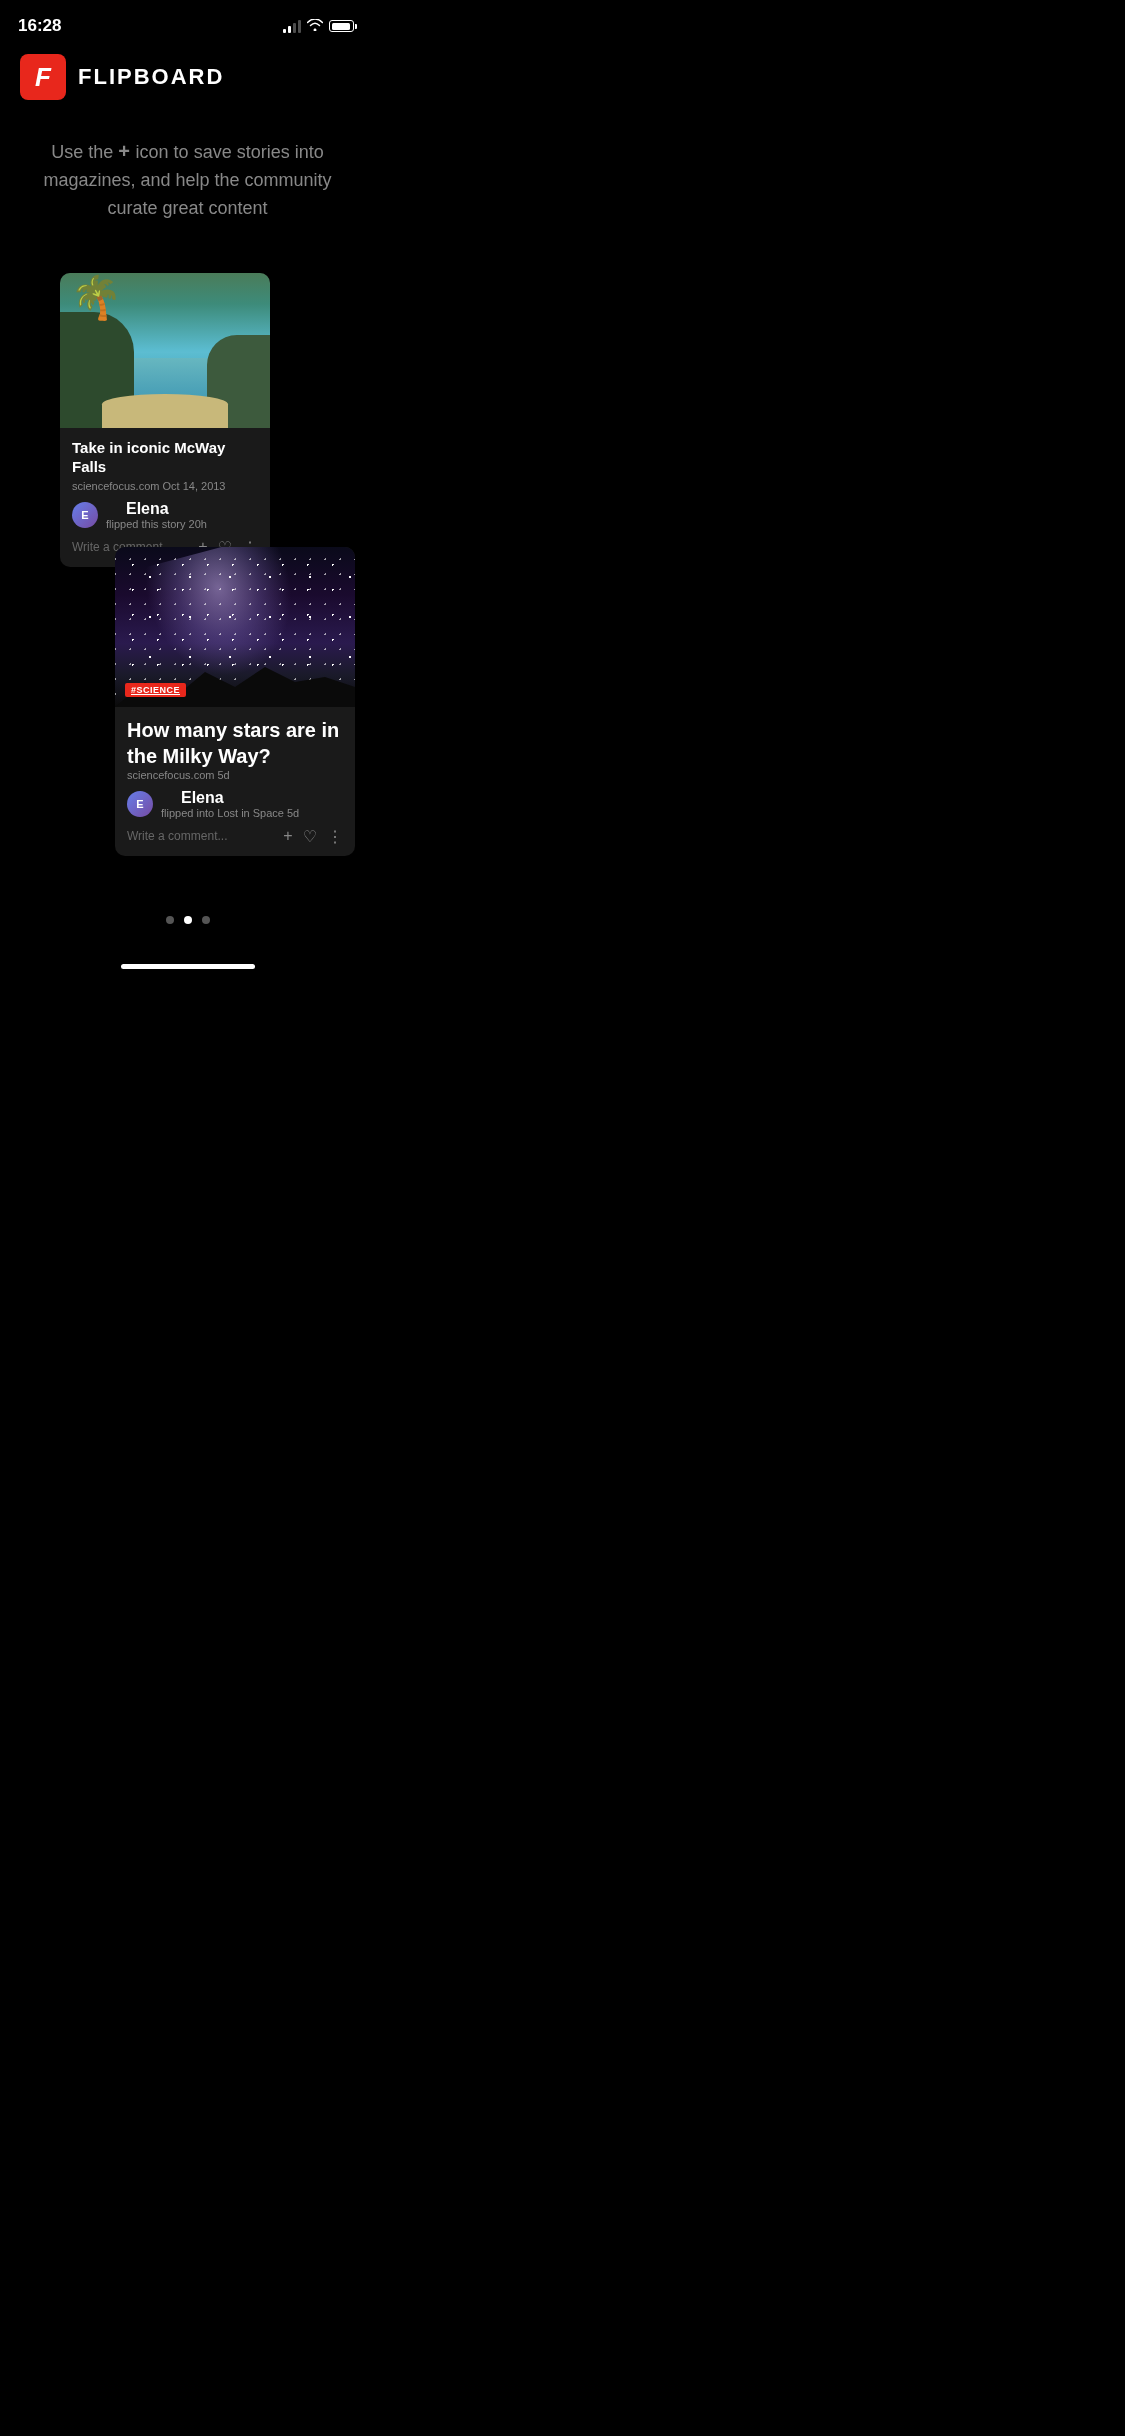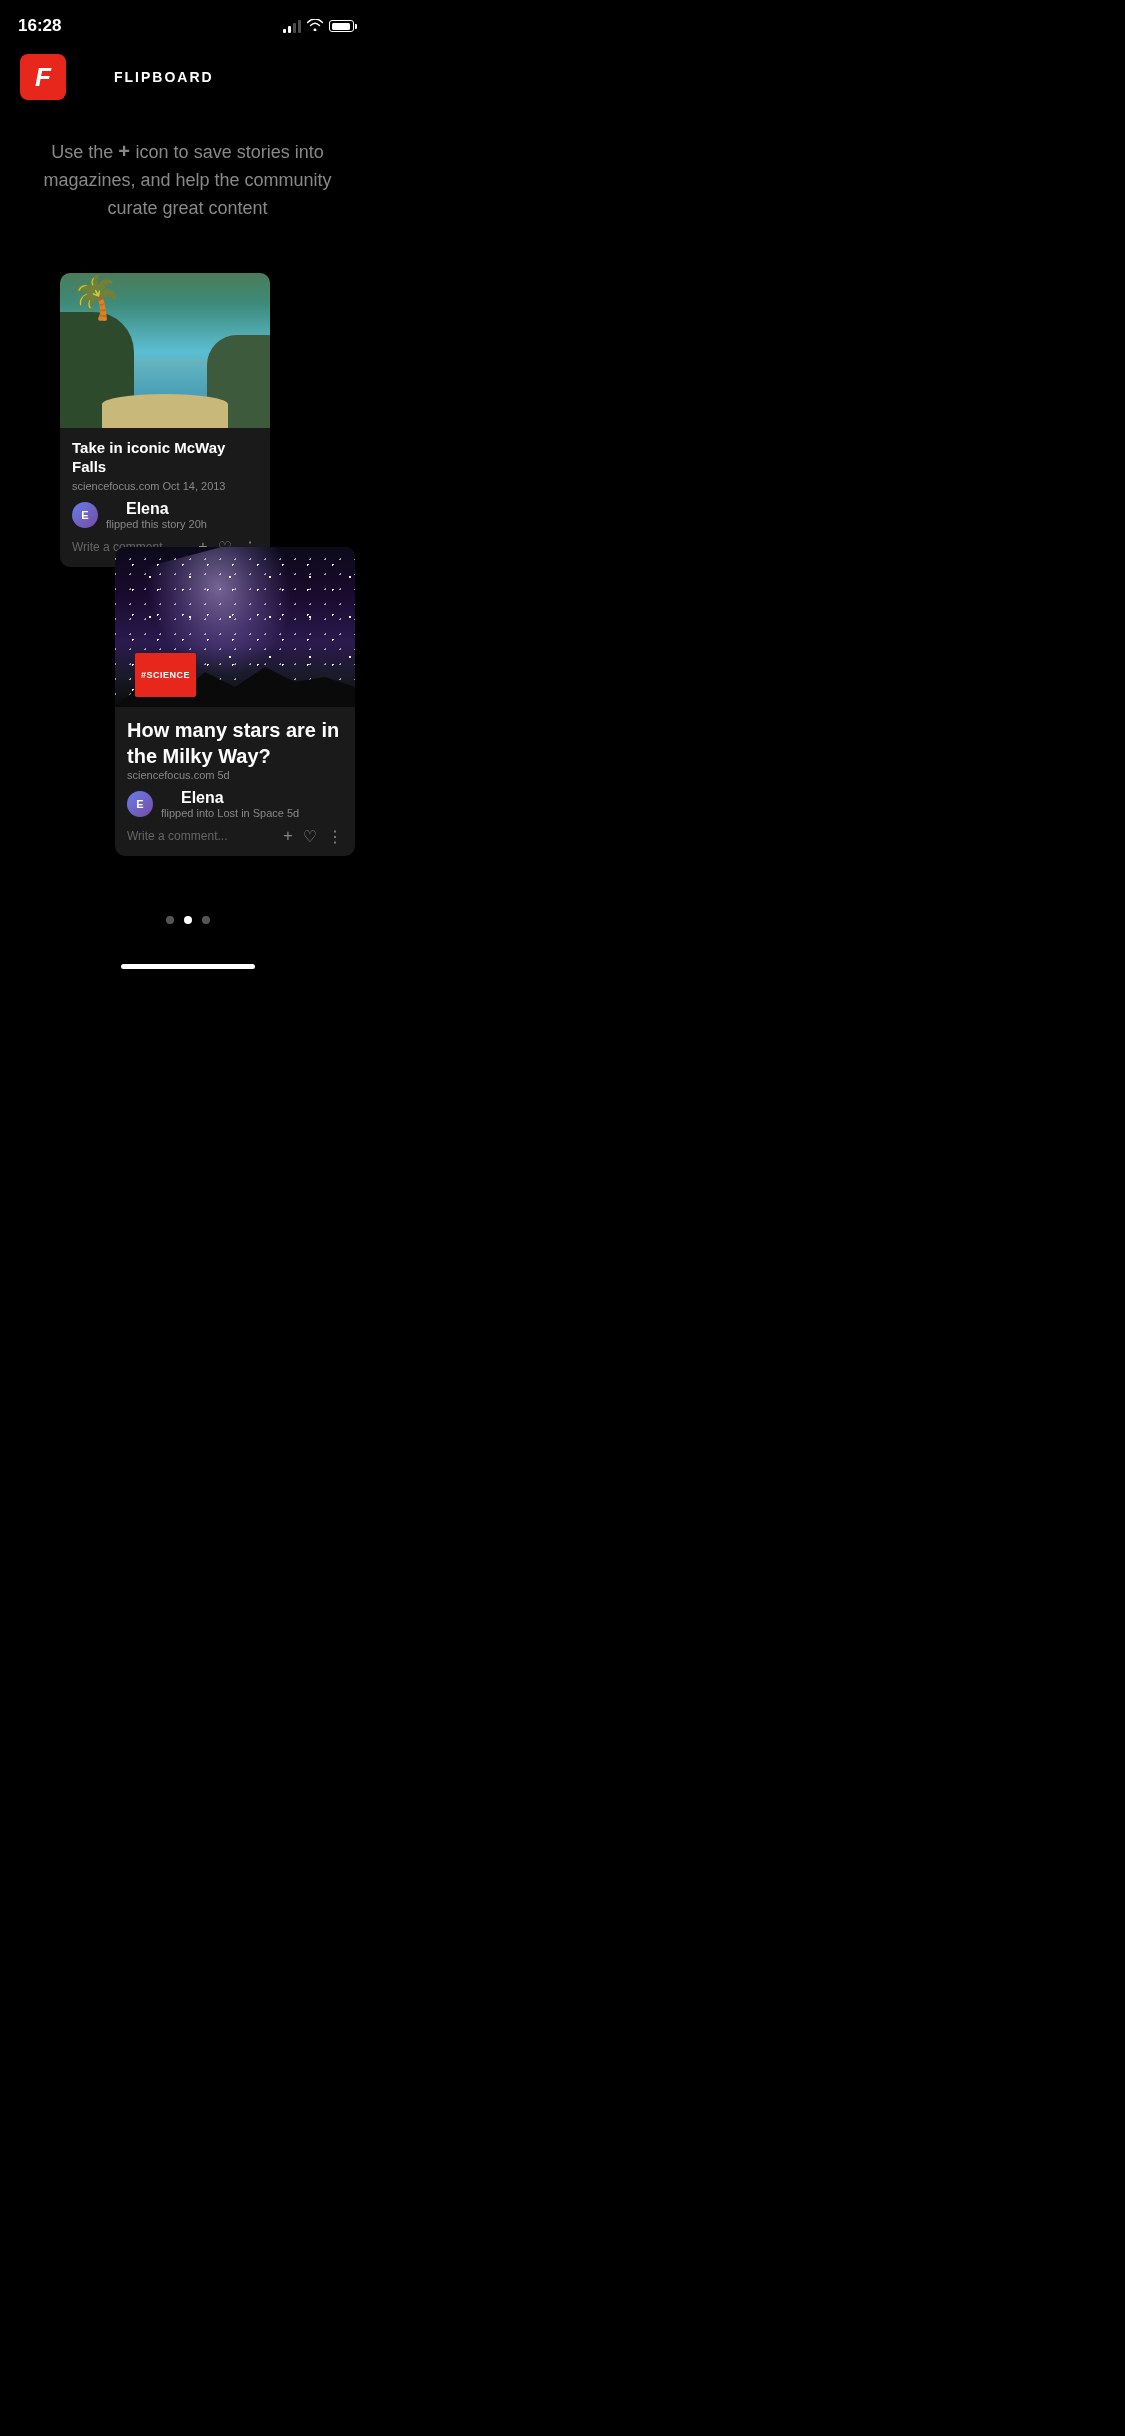--- a/index.html
+++ b/index.html
@@ -95,25 +95,24 @@
       border-radius: 8px;
       display: flex;
       align-items: center;
       justify-content: center;
       font-size: 26px;
       font-weight: 900;
       color: #fff;
       font-style: italic;
     }
     .logo-text {
-      font-size: 14px;
+      font-size: 22px;
       font-weight: 900;
       color: #fff;
       letter-spacing: 2px;
-      margin-left: 36px;
     }
 
     
     .hero-section {
       padding: 20px 30px 10px;
       text-align: center;
     }
     .hero-title {
       font-size: 44px;
       font-weight: 700;
@@ -342,29 +341,30 @@
       right: 0;
       height: 45px;
     }
     .mountain-silhouette svg {
       width: 100%;
       height: 100%;
     }
     .science-tag {
       position: absolute;
       bottom: 10px;
-      left: 20px;
+      left: 10px;
       background: #e8271c;
       color: #fff;
       font-size: 9px;
       font-weight: 700;
-      padding: 17px 6px;
+      padding: 2px 6px;
       border-radius: 2px;
       letter-spacing: 0.5px;
       text-transform: uppercase;
+      text-decoration: underline;
     }
 
     .card-2-body {
       padding: 10px 12px 10px;
     }
     .card-2-title {
       font-size: 20px;
       font-weight: 700;
       color: #fff;
       line-height: 1.3;

